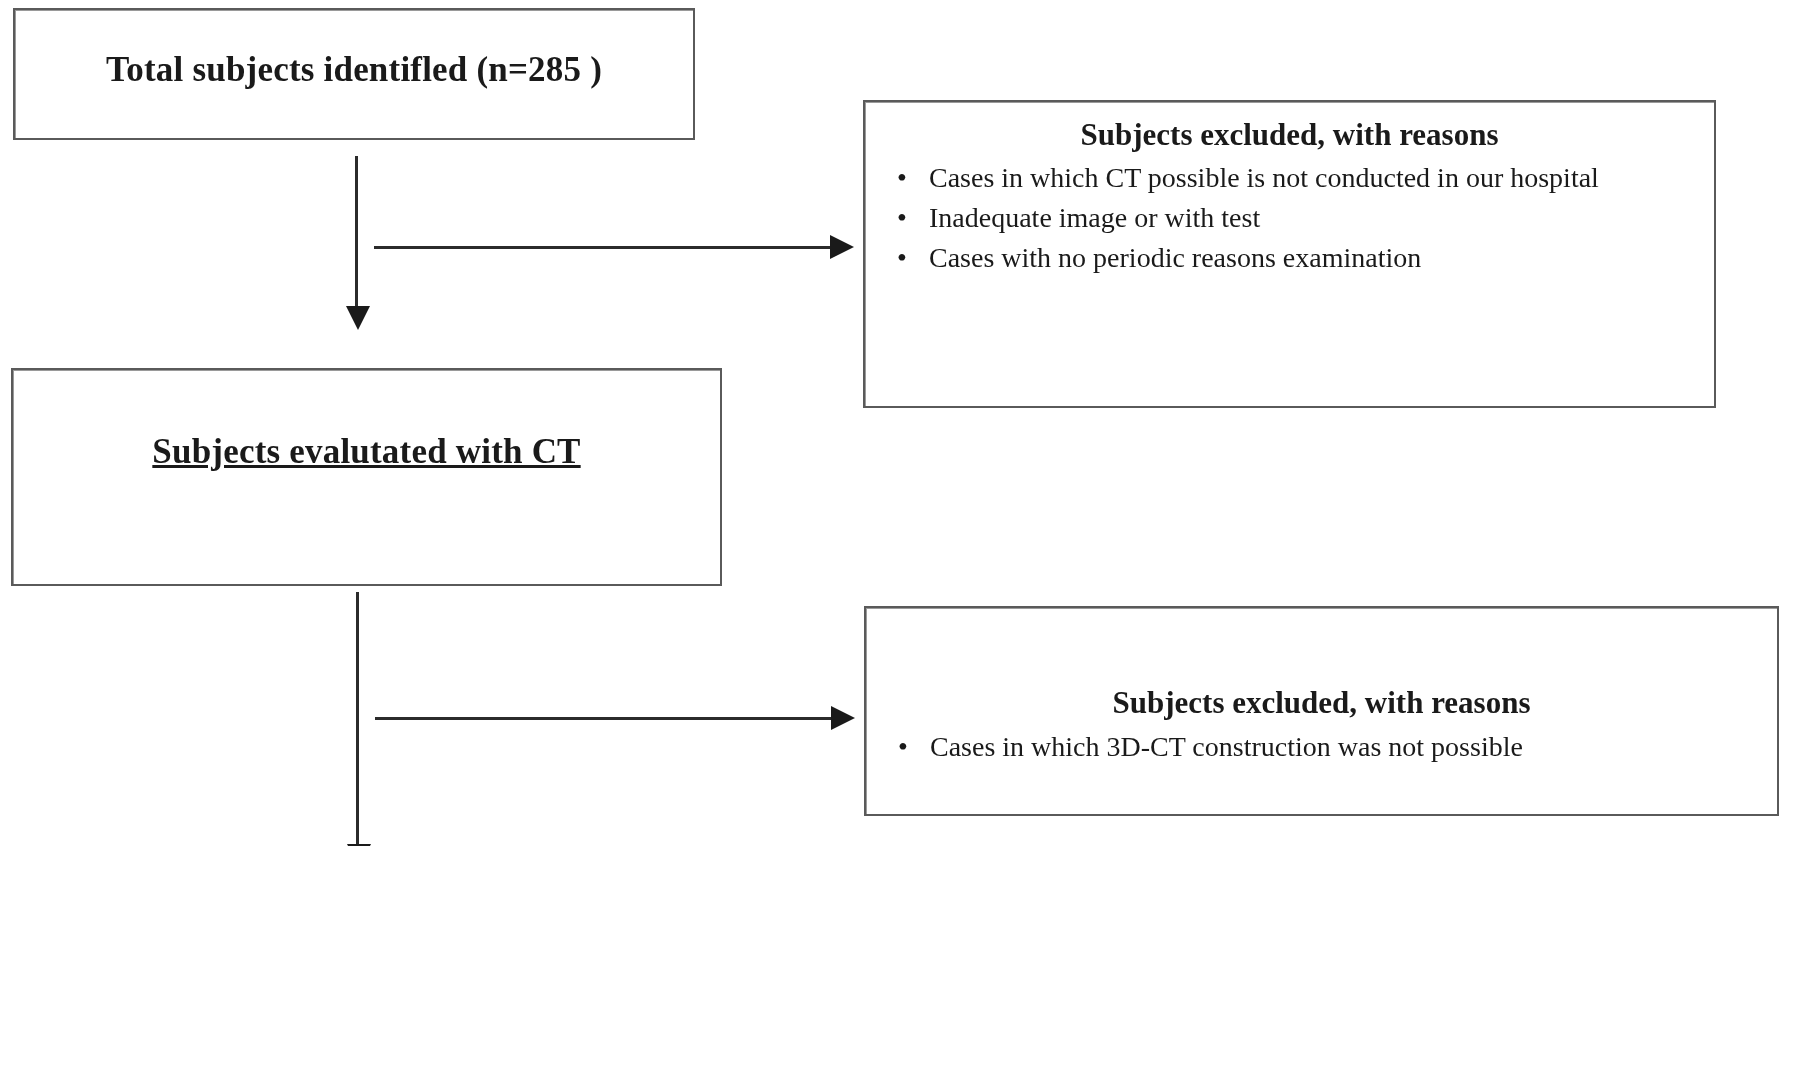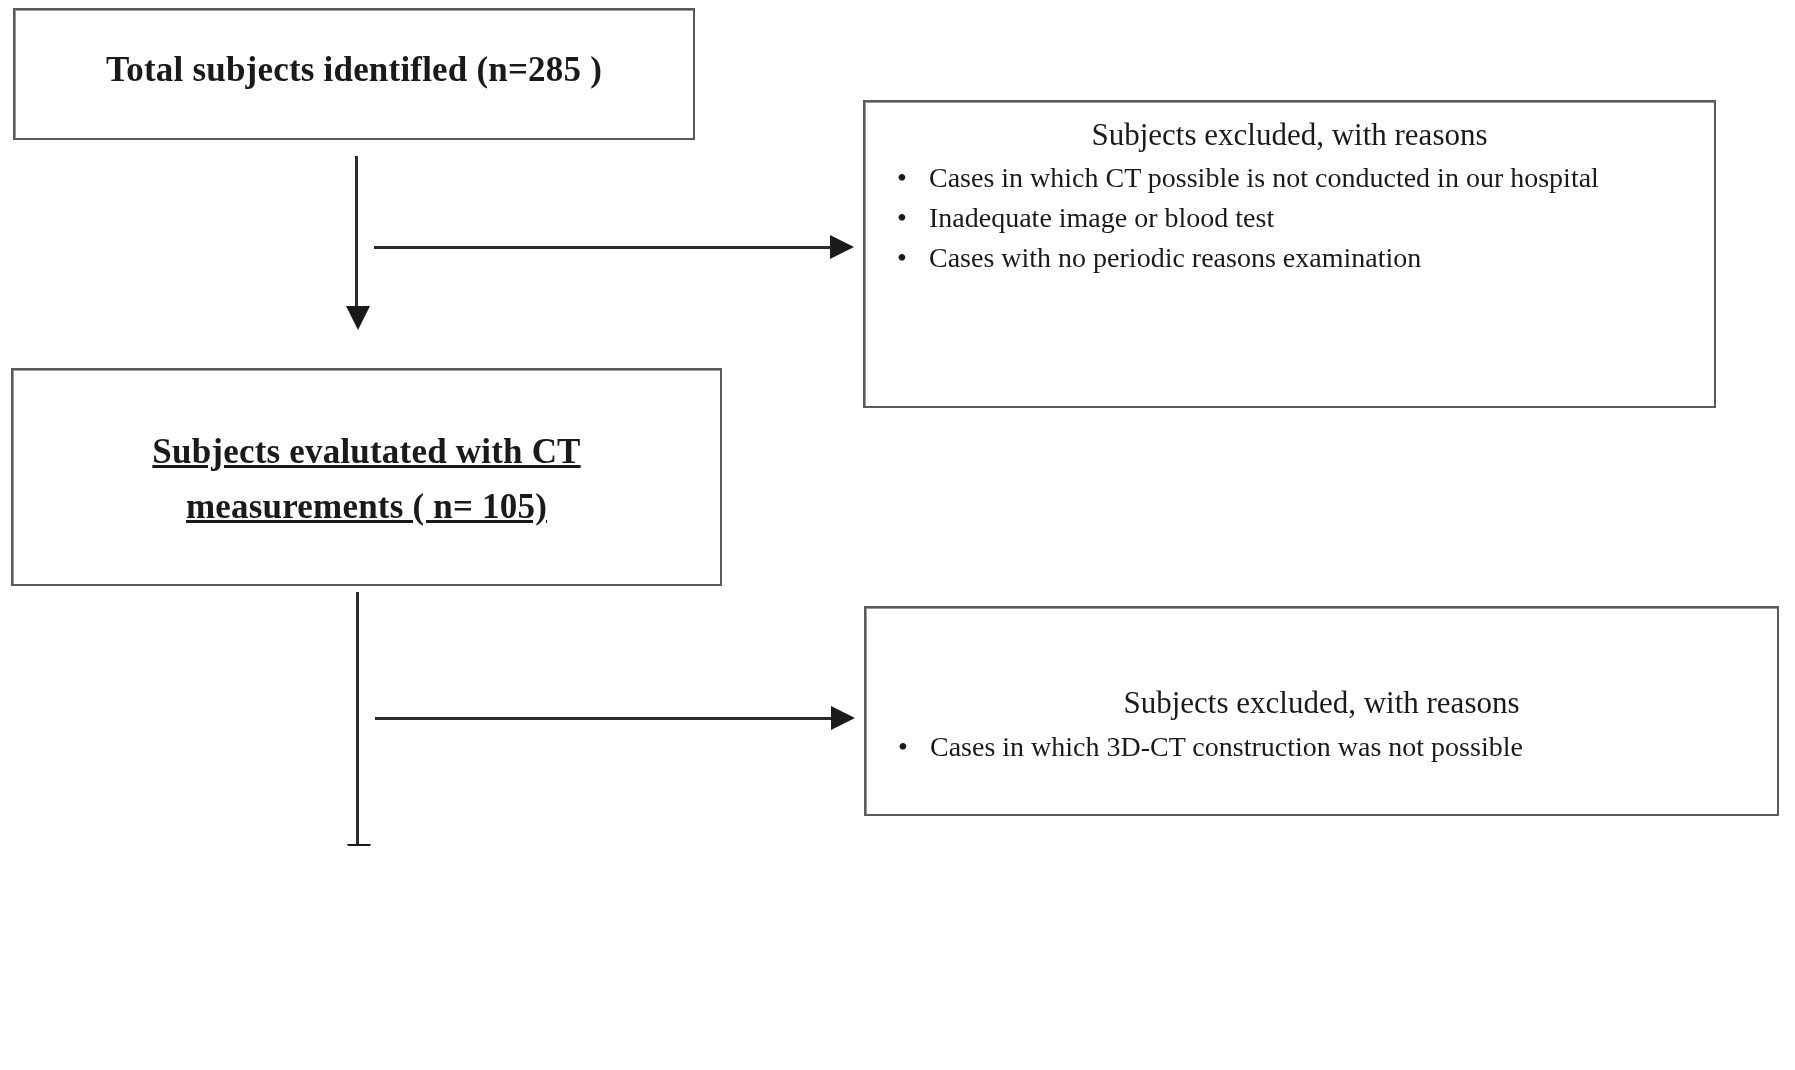--- a/index.html
+++ b/index.html
@@ -75,21 +75,21 @@
   }
   #box-excluded-2 {
     left: 864px; top: 606px;
     width: 915px; height: 210px;
   }
 
   .excl-heading {
     position: absolute;
     left: 0; right: 0;
     text-align: center;
-    font-weight: normal;
+    font-weight: bold;
     font-size: 31px;
     line-height: 38px;
   }
   #box-excluded-1 .excl-heading { top: 14px; }
   #box-excluded-2 .excl-heading { top: 76px; }
 
   .excl-list {
     position: absolute;
     margin: 0;
     padding: 0;
@@ -166,33 +166,32 @@
 
   <div class="node" id="box-excluded-1">
     <div class="excl-heading">Subjects excluded, with reasons</div>
     <ul class="excl-list">
       <li>
         <span class="bullet">•</span>
         <span>Cases in which CT  possible is not conducted in our hospital</span>
       </li>
       <li>
         <span class="bullet">•</span>
-        <span>Inadequate image or blood test</span>
+        <span>Inadequate image or with test</span>
       </li>
       <li>
         <span class="bullet">•</span>
         <span>Cases with no periodic reasons  examination</span>
       </li>
     </ul>
   </div>
 
   <div class="node" id="box-evaluated">
     <div class="node-text">
       <div>Subjects evalutated with CT</div>
-      <div>measurements ( n= 105)</div>
     </div>
   </div>
 
   <div class="connector v-line" id="conn2-vline"></div>
   <div class="arrow-down" id="conn2-arrow"></div>
   <div class="connector h-line" id="conn2-hline"></div>
   <div class="arrow-right" id="conn2-harrow"></div>
 
   <div class="node" id="box-excluded-2">
     <div class="excl-heading">Subjects excluded, with reasons</div>

